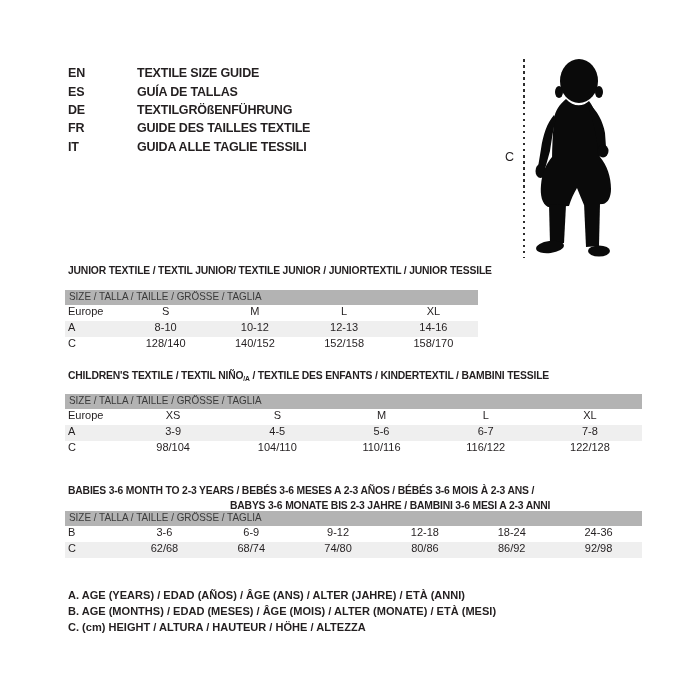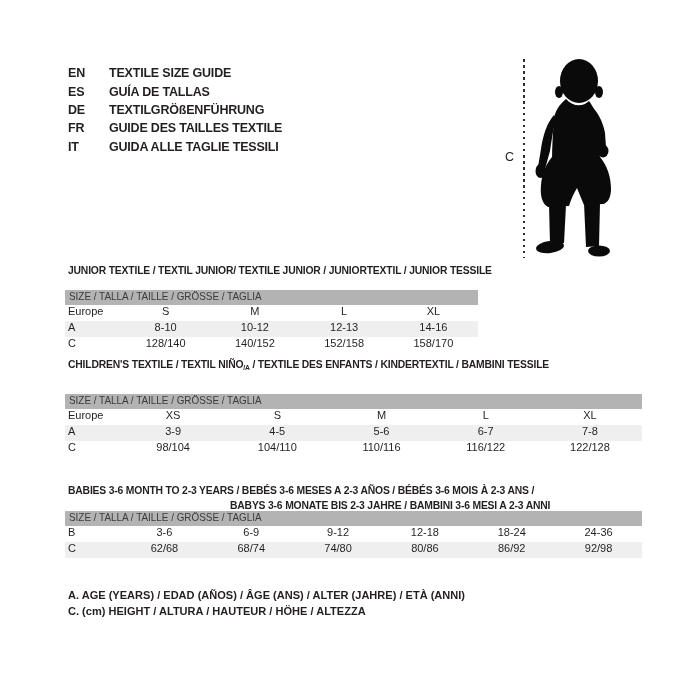--- a/index.html
+++ b/index.html
@@ -3,33 +3,33 @@
 <meta charset="utf-8">
 <style>
   html,body{margin:0;padding:0;background:#ffffff;}
   .canvas{
     position:relative;width:700px;height:700px;background:#ffffff;overflow:hidden;
     font-family:"Liberation Sans",sans-serif;color:#231f20;
     -webkit-font-smoothing:antialiased;
   }
   
   .langs{position:absolute;left:68px;top:64px;}
-  .lang-row{display:flex;height:18.4px;align-items:center;font-weight:bold;font-size:12.5px;letter-spacing:-0.2px;}
+  .lang-row{display:flex;height:18.4px;align-items:center;font-weight:bold;font-size:12.5px;letter-spacing:-0.2px;gap:28px;}
   .lang-code{width:41px;}
   
   .measure-line{position:absolute;left:523px;top:59px;width:2px;height:199px;
     background:repeating-linear-gradient(#2e2e2e 0 2.5px,transparent 2.5px 6px);}
   .c-label{position:absolute;left:505px;top:150px;font-size:12.5px;}
   .baby-svg{position:absolute;left:533px;top:57px;}
   
   .heading{position:absolute;left:68px;font-weight:bold;font-size:11.5px;white-space:nowrap;letter-spacing:-0.2px;}
   .condense{display:inline-block;transform:scaleX(.9);transform-origin:0 50%;white-space:nowrap;}
   .sub{font-size:7.5px;vertical-align:-2px;}
   .h1{top:264px;}
-  .h2{top:358px;}
+  .h2{top:369px;}
   .h3{top:483px;line-height:14.5px;text-align:right;}
   
   .table{position:absolute;left:65px;font-size:11px;}
   .t1{top:290px;width:413px;}
   .t2{top:394px;width:577px;}
   .t3{top:511px;width:577px;}
   .tbar{height:15px;background:#b3b3b3;display:flex;align-items:flex-start;padding-left:4px;color:#3a3a3a;}
   .trow{display:flex;height:16px;align-items:flex-start;}
   .trow.striped{background:#efefef;}
   .tlabel{width:53px;padding-left:3px;}
@@ -176,16 +176,17 @@
       <span class="tcell">68/74</span>
       <span class="tcell">74/80</span>
       <span class="tcell">80/86</span>
       <span class="tcell">86/92</span>
       <span class="tcell">92/98</span>
     </div>
   </div>
 
   <div class="legend">
     <div><span class="condense">A. AGE (YEARS) / EDAD (AÑOS) / ÂGE (ANS) / ALTER (JAHRE) / ETÀ (ANNI)</span></div>
+    <div><span class="condense">B. AGE (MONTHS) / EDAD (MESES) / ÂGE (MOIS) / ALTER (MONATE) / ETÀ (MESI)</span></div>
     <div><span class="condense">C. (cm) HEIGHT / ALTURA / HAUTEUR / HÖHE / ALTEZZA</span></div>
   </div>
 
 </div>
 
 </body></html>

